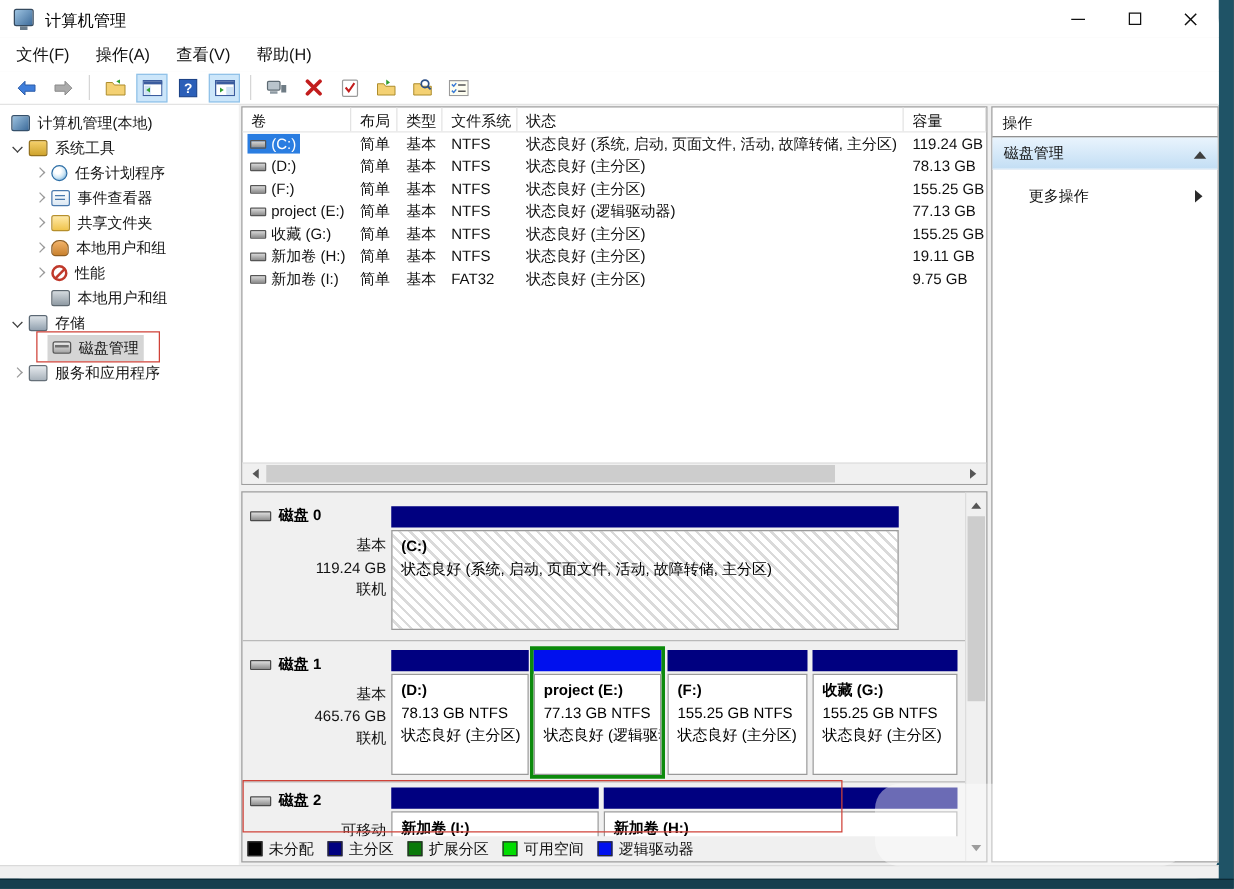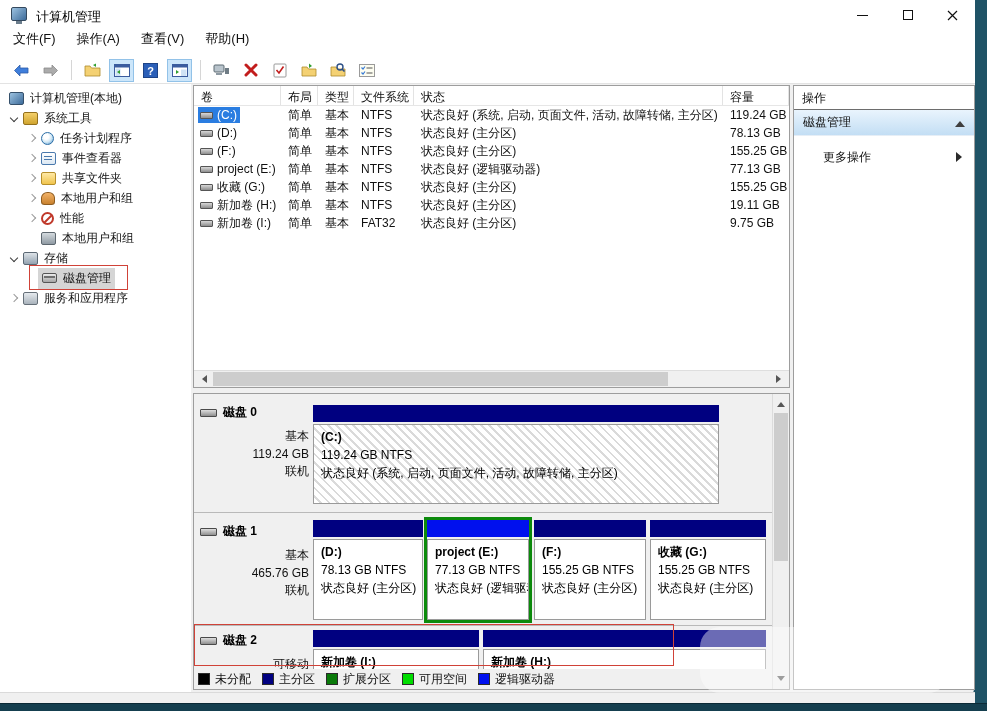--- a/index.html
+++ b/index.html
@@ -11,21 +11,21 @@
   .titlebar { position:absolute; left:0; top:0; width:975px; height:30px; background:#fff; }
   .app-icon { position:absolute; left:11px; top:7px; width:16px; height:14px; background:linear-gradient(135deg,#9cc2e0,#3d6b9a); border:1px solid #34495e; border-radius:2px; }
   .app-icon::after { content:""; position:absolute; left:4px; bottom:-4px; width:6px; height:3px; background:#6b7d8c; }
   .title-text { position:absolute; left:36px; top:8px; font-size:13px; color:#000; }
   .win-controls { position:absolute; right:0; top:0; height:30px; display:flex; }
   .wc { width:45px; height:30px; display:flex; align-items:center; justify-content:center; }
   .wc-min i { display:block; width:11px; height:1px; background:#111; }
   .wc-max i { display:block; width:10px; height:10px; border:1px solid #111; }
 
   
-  .menubar { position:absolute; left:0; top:30px; width:975px; height:27px; background:#fff; display:flex; align-items:flex-start; gap:21px; padding-left:13px; font-size:13px; color:#111; }
+  .menubar { position:absolute; left:0; top:30px; width:975px; height:27px; background:#fff; display:flex; align-items:center; gap:21px; padding-left:13px; font-size:13px; color:#111; }
   .menu-item { cursor:default; }
 
   
   .toolbar { position:absolute; left:0; top:57px; width:975px; height:27px; background:#fff; border-bottom:1px solid #e3e3e3; display:flex; align-items:center; gap:4px; padding-left:9px; }
   .tbtn { width:25px; height:23px; display:flex; align-items:center; justify-content:center; }
   .tbtn.hl { background:#cce6fa; border:1px solid #92c2e8; }
   .tsep { width:1px; height:20px; background:#d6d6d6; margin:0 4px; }
 
   
   .tree { position:absolute; left:0; top:84px; width:191px; height:608px; background:#fff; }
@@ -425,21 +425,20 @@
             </div>
           <div class="dline">基本</div>
           <div class="dline">119.24 GB</div>
           <div class="dline">联机</div>
         </div>
         <div class="parts">
           <div class="part" style="left:0;width:406px">
             <div class="pbar" style="background: rgb(0, 0, 128);"></div>
             <div class="pbody hatch">
               <div class="pl1">(C:)</div>
-              <div class="pl2">119.24 GB NTFS</div>
               <div class="pl2">状态良好 (系统, 启动, 页面文件, 活动, 故障转储, 主分区)</div>
             </div>
           </div>
         </div>
       </div>
 
       <div class="drow drow1">
         <div class="plabel">
           <div class="dname">
               <span class="dicon"></span>

